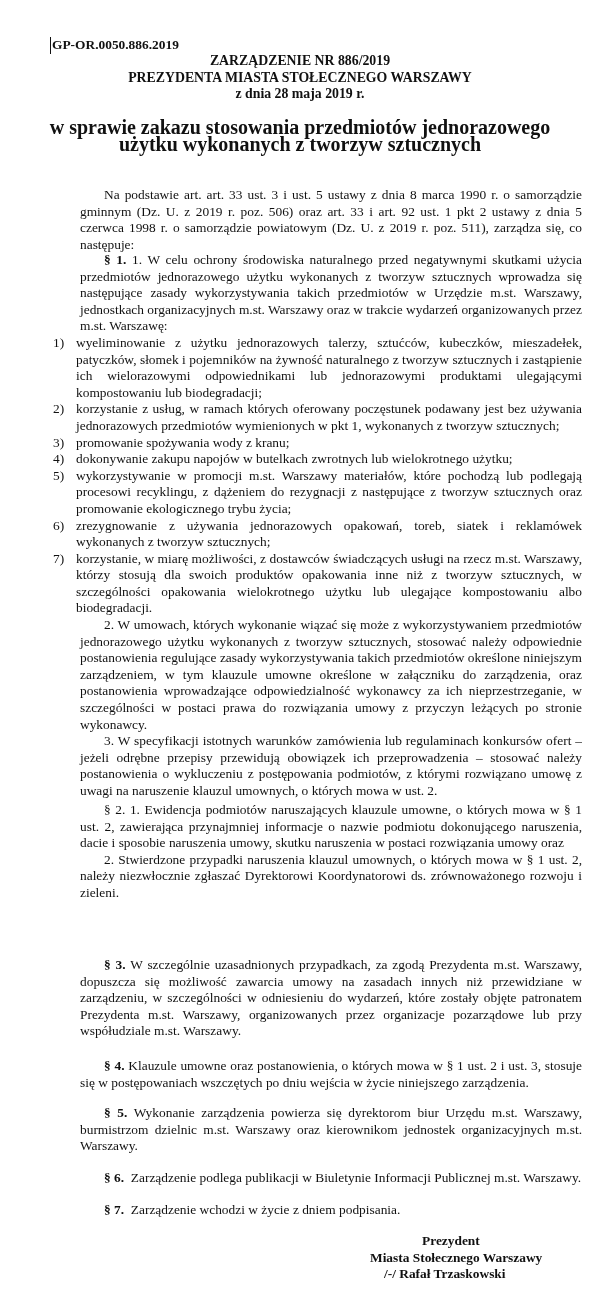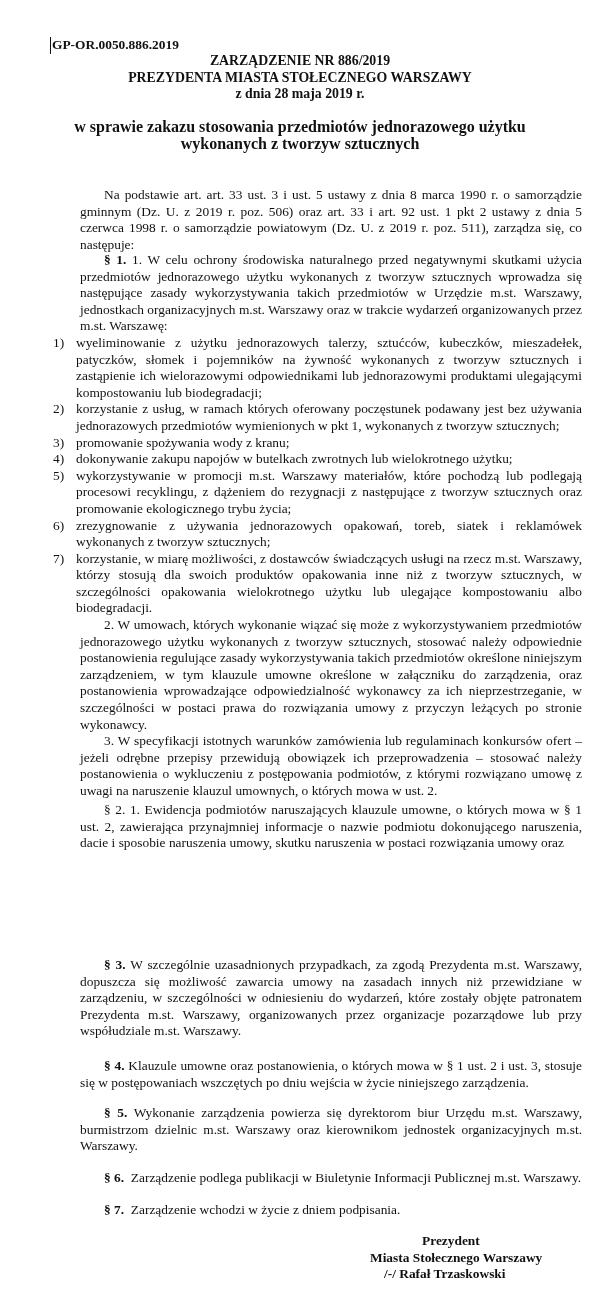--- a/index.html
+++ b/index.html
@@ -14,21 +14,21 @@
   .ref {
     position: absolute; left: 50px; top: 22px;
     font-weight: bold; font-size: 13.4px;
     border-left: 1.5px solid #111; padding-left: 1px;
   }
   .center-block {
     position: absolute; left: 0; width: 600px; text-align: center;
     font-weight: bold;
   }
   .title { top: 38px; font-size: 13.8px; line-height: 16.5px; }
-  .subject { top: 104px; font-size: 16px; line-height: 16.5px; padding: 0 40px; box-sizing: border-box; }
+  .subject { top: 104px; font-size: 20px; line-height: 16.5px; padding: 0 40px; box-sizing: border-box; }
   .body {
     position: absolute; left: 50px; width: 532px;
     text-align: justify;
   }
   .p { margin: 0; text-indent: 24px; text-align: justify; }
   .p-last { text-align-last: left; margin-left: 30px; }
   .noindent { text-indent: 0; }
   .list { margin: 0; padding: 0; list-style: none; }
   .list li { position: relative; padding-left: 26px; text-align: justify; }
   .list .num { position: absolute; left: 3px; top: 0; }
@@ -51,34 +51,35 @@
 
   <div class="center-block subject">w sprawie zakazu stosowania przedmiotów jednorazowego użytku wykonanych z tworzyw sztucznych</div>
 
   <div class="body" style="top:172px;">
     <p class="p p-last">Na podstawie art. art. 33 ust. 3 i ust. 5 ustawy z dnia 8 marca 1990 r. o samorządzie gminnym (Dz. U. z 2019 r. poz. 506) oraz art. 33 i art. 92 ust. 1 pkt 2 ustawy z dnia 5 czerwca 1998 r. o samorządzie powiatowym (Dz. U. z 2019 r. poz. 511), zarządza się, co następuje:</p>
   </div>
 
   <div class="body" style="top:237px;">
     <p class="p p-last"><b>§ 1.</b> <span>1. W celu ochrony środowiska naturalnego przed negatywnymi skutkami użycia przedmiotów jednorazowego użytku wykonanych z tworzyw sztucznych wprowadza się następujące zasady wykorzystywania takich przedmiotów w Urzędzie m.st. Warszawy, jednostkach organizacyjnych m.st. Warszawy oraz w trakcie wydarzeń organizowanych przez m.st. Warszawę:</span></p>
     <ul class="list">
-      <li><span class="num">1)</span><span>wyeliminowanie z użytku jednorazowych talerzy, sztućców, kubeczków, mieszadełek, patyczków, słomek i pojemników na żywność wykonanych z tworzyw sztucznych i zastąpienie ich wielorazowymi odpowiednikami lub jednorazowymi produktami ulegającymi kompostowaniu lub biodegradacji;</span></li>
+      <li><span class="num">1)</span><span>wyeliminowanie z użytku jednorazowych talerzy, sztućców, kubeczków, mieszadełek, patyczków, słomek i pojemników na żywność naturalnego z tworzyw sztucznych i zastąpienie ich wielorazowymi odpowiednikami lub jednorazowymi produktami ulegającymi kompostowaniu lub biodegradacji;</span></li>
       <li><span class="num">2)</span><span>korzystanie z usług, w ramach których oferowany poczęstunek podawany jest bez używania jednorazowych przedmiotów wymienionych w pkt 1, wykonanych z tworzyw sztucznych;</span></li>
       <li><span class="num">3)</span><span>promowanie spożywania wody z kranu;</span></li>
       <li><span class="num">4)</span><span>dokonywanie zakupu napojów w butelkach zwrotnych lub wielokrotnego użytku;</span></li>
       <li><span class="num">5)</span><span>wykorzystywanie w promocji m.st. Warszawy materiałów, które pochodzą lub podlegają procesowi recyklingu, z dążeniem do rezygnacji z następujące z tworzyw sztucznych oraz promowanie ekologicznego trybu życia;</span></li>
       <li><span class="num">6)</span><span>zrezygnowanie z używania jednorazowych opakowań, toreb, siatek i reklamówek wykonanych z tworzyw sztucznych;</span></li>
       <li><span class="num">7)</span><span>korzystanie, w miarę możliwości, z dostawców świadczących usługi na rzecz m.st. Warszawy, którzy stosują dla swoich produktów opakowania inne niż z tworzyw sztucznych, w szczególności opakowania wielokrotnego użytku lub ulegające kompostowaniu albo biodegradacji.</span></li>
     </ul>
     <p class="p p-last">2. W umowach, których wykonanie wiązać się może z wykorzystywaniem przedmiotów jednorazowego użytku wykonanych z tworzyw sztucznych, stosować należy odpowiednie postanowienia regulujące zasady wykorzystywania takich przedmiotów określone niniejszym zarządzeniem, w tym klauzule umowne określone w załączniku do zarządzenia, oraz postanowienia wprowadzające odpowiedzialność wykonawcy za ich nieprzestrzeganie, w szczególności w postaci prawa do rozwiązania umowy z przyczyn leżących po stronie wykonawcy.</p>
     <p class="p p-last">3. W specyfikacji istotnych warunków zamówienia lub regulaminach konkursów ofert – jeżeli odrębne przepisy przewidują obowiązek ich przeprowadzenia – stosować należy postanowienia o wykluczeniu z postępowania podmiotów, z którymi rozwiązano umowę z uwagi na naruszenie klauzul umownych, o których mowa w ust. 2.</p>
   </div>
 
   <div class="body" style="top:787px;">
     <p class="p p-last"><span>§ 2.</span> <span>1. Ewidencja podmiotów naruszających klauzule umowne, o których mowa w § 1 ust. 2, zawierająca przynajmniej informacje o nazwie podmiotu dokonującego naruszenia, dacie i sposobie naruszenia umowy, skutku naruszenia w postaci rozwiązania umowy oraz</span></p>
+    <p class="p p-last">2. Stwierdzone przypadki naruszenia klauzul umownych, o których mowa w § 1 ust. 2, należy niezwłocznie zgłaszać Dyrektorowi Koordynatorowi ds. zrównoważonego rozwoju i zieleni.</p>
   </div>
 
   <div class="body" style="top:942px;">
     <p class="p p-last"><b>§ 3.</b> <span>W szczególnie uzasadnionych przypadkach, za zgodą Prezydenta m.st. Warszawy, dopuszcza się możliwość zawarcia umowy na zasadach innych niż przewidziane w zarządzeniu, w szczególności w odniesieniu do wydarzeń, które zostały objęte patronatem Prezydenta m.st. Warszawy, organizowanych przez organizacje pozarządowe lub przy współudziale m.st. Warszawy.</span></p>
   </div>
 
   <div class="body" style="top:1043px;">
     <p class="p p-last"><b>§ 4.</b> <span>Klauzule umowne oraz postanowienia, o których mowa w § 1 ust. 2 i ust. 3, stosuje się w postępowaniach wszczętych po dniu wejścia w życie niniejszego zarządzenia.</span></p>
   </div>
 

